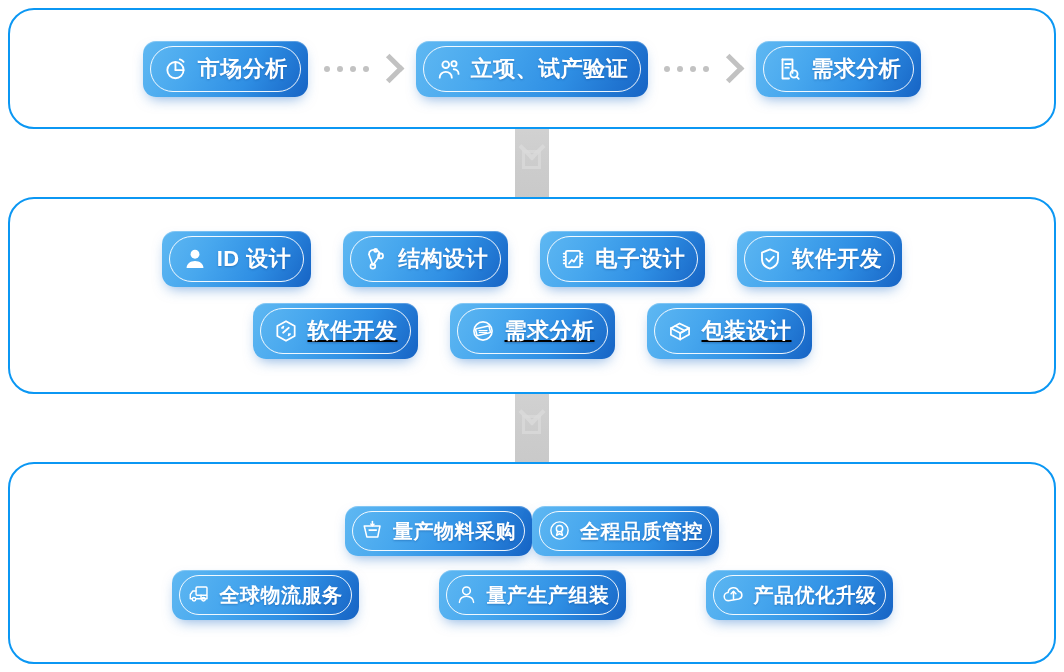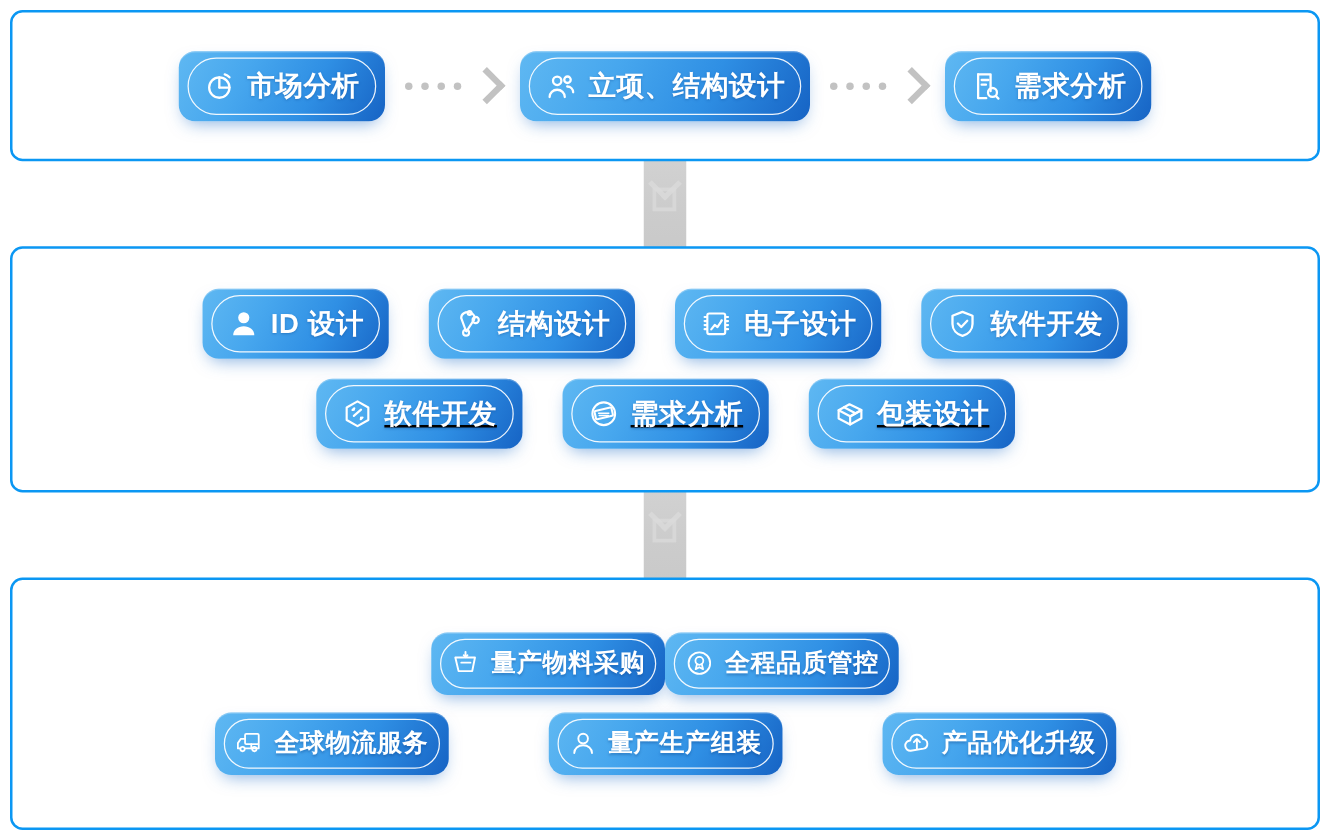--- a/index.html
+++ b/index.html
@@ -18,21 +18,21 @@
     padding:8px 8px;
     display:flex;
     flex-direction:column;
   }
 
   
   .panel{
     position:relative;
     box-sizing:border-box;
     border:2.5px solid #0b97f3;
-    border-radius:10px;
+    border-radius:26px;
     background:#ffffff;
     display:flex;
     flex-direction:column;
     justify-content:center;
     align-items:center;
     z-index:2;
   }
   .panel-1{height:122px;}
   .panel-2{height:198px;}
   .panel-3{height:204px;}
@@ -183,21 +183,21 @@
       <div class="pill">
         <span class="inner-ring"></span>
         <span class="ico">
           <svg viewBox="0 0 24 24" fill="none" stroke="#fff" stroke-width="1.7" stroke-linecap="round" stroke-linejoin="round">
             <circle cx="9" cy="8" r="3.1"></circle>
             <path d="M3.4 20c0-3.1 2.5-5.4 5.6-5.4s5.6 2.3 5.6 5.4"></path>
             <circle cx="16.6" cy="7.2" r="2.4"></circle>
             <path d="M16.4 12.2c2.6 0 4.4 1.9 4.4 4.3"></path>
           </svg>
         </span>
-        <span class="lbl">立项、结构设计</span>
+        <span class="lbl">立项、试产验证</span>
       </div>
 
       <div class="dotarrow">
         <span class="d"></span>
         <span class="d"></span>
         <span class="d"></span>
         <span class="d"></span>
         <span class="chev"></span>
       </div>
 

